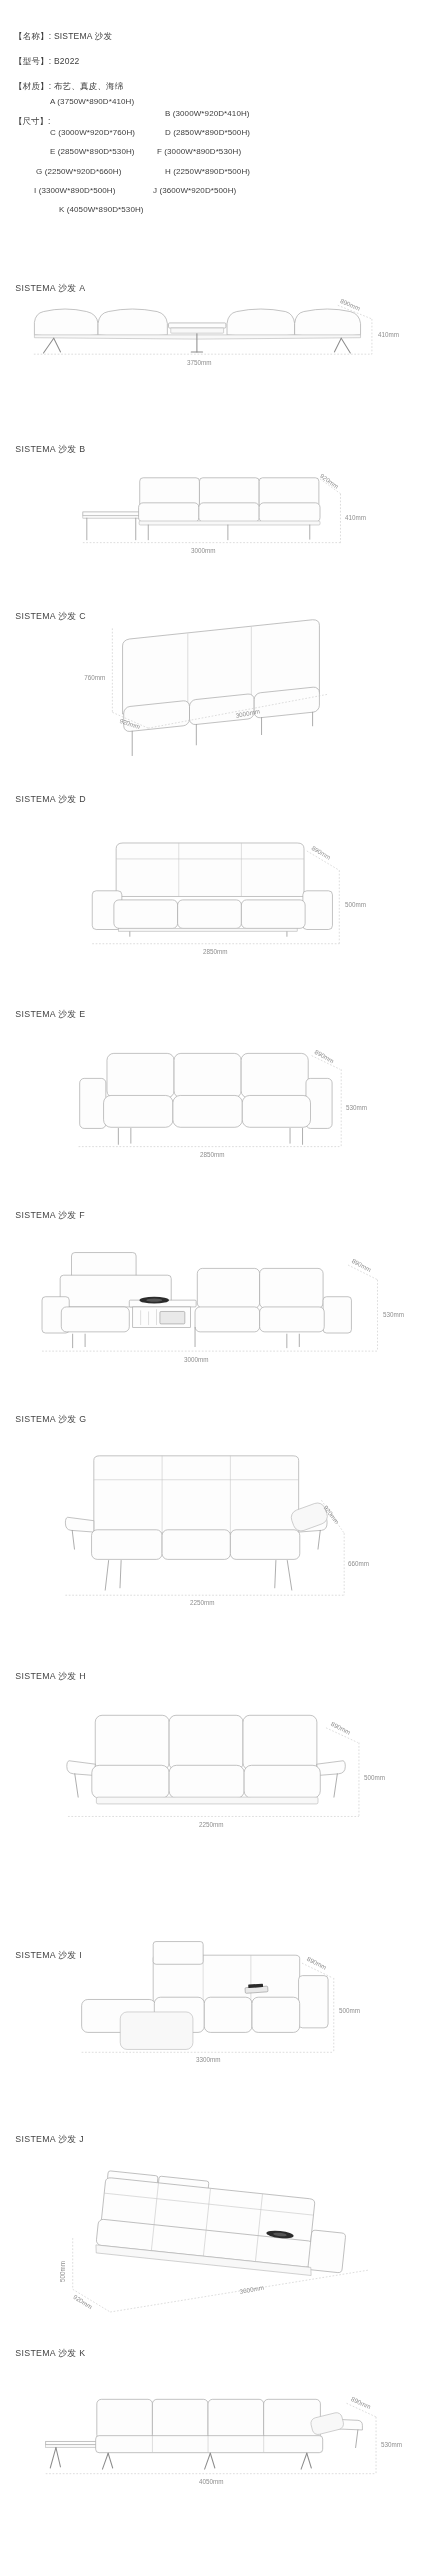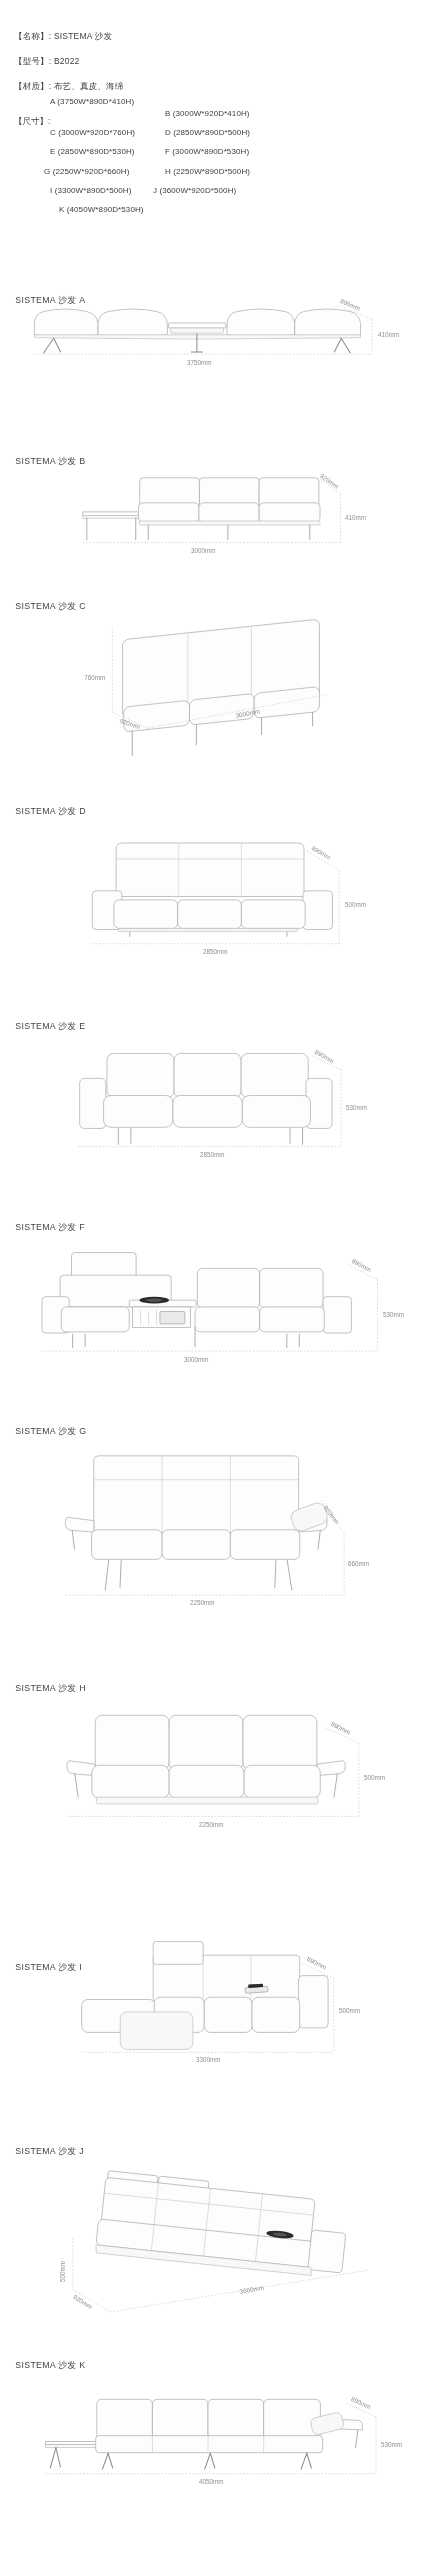--- a/index.html
+++ b/index.html
@@ -1,21 +1,21 @@
 <!DOCTYPE html>
 <html style="font-size:9px"><head>
 <meta charset="utf-8">
 <style>
   html,body{margin:0;padding:0;background:#fff;}
   #page{position:relative;width:426px;height:2576px;background:#ffffff;
         font-family:"Liberation Sans","DejaVu Sans",sans-serif;color:#3d3d3d;overflow:hidden;}
   .hline{position:absolute;left:14px;font-size:8.5px;letter-spacing:0.2px;color:#3c3c3c;white-space:nowrap;}
   .size-label{position:absolute;left:14px;font-size:8.5px;color:#3c3c3c;white-space:nowrap;}
   .size-item{position:absolute;font-size:8px;color:#3c3c3c;white-space:nowrap;letter-spacing:0.1px;}
-  .sec-title{position:absolute;left:15.3px;font-size:8.8px;letter-spacing:0.3px;color:#444;white-space:nowrap;margin-top:12px;}
+  .sec-title{position:absolute;left:15.3px;font-size:8.8px;letter-spacing:0.3px;color:#444;white-space:nowrap;}
   .drawing{position:absolute;}
   .drawing svg{position:absolute;left:0;top:0;overflow:visible;}
   .dim{position:absolute;font-size:6.3px;color:#8f8f8f;white-space:nowrap;transform-origin:0 0;}
   svg .body{fill:#fdfdfd;stroke:#a6a6a6;stroke-width:1.2;}
   svg .soft{fill:#f8f8f8;stroke:#b3b3b3;stroke-width:1;}
   svg .seam{fill:none;stroke:#c6c6c6;stroke-width:1;}
   svg .leg{fill:none;stroke:#8c8c8c;stroke-width:1.8;stroke-linecap:round;}
   svg .thinleg{fill:none;stroke:#999;stroke-width:1.4;stroke-linecap:round;}
   svg .dl{fill:none;stroke:#c2c2c2;stroke-width:1;stroke-dasharray:3 3;}
   svg .dark{fill:#2b2b2b;stroke:none;}
@@ -27,26 +27,26 @@
 <div id="page">
 
   <div class="hline" style="top:31px">【名称】: SISTEMA 沙发</div>
   <div class="hline" style="top:56px">【型号】: B2022</div>
   <div class="hline" style="top:81px">【材质】: 布艺、真皮、海绵</div>
 
   <div class="size-label" style="top:116px">【尺寸】:</div>
   <div class="size-item" style="left:50px;top:97px">A (3750W*890D*410H)</div>
   <div class="size-item" style="left:50px;top:128px">C (3000W*920D*760H)</div>
   <div class="size-item" style="left:50px;top:147px">E (2850W*890D*530H)</div>
-  <div class="size-item" style="left:44px;top:167px">G (2250W*920D*660H)</div>
-  <div class="size-item" style="left:50px;top:186px">I (3300W*890D*500H)</div>
+  <div class="size-item" style="left:36px;top:167px">G (2250W*920D*660H)</div>
+  <div class="size-item" style="left:34px;top:186px">I (3300W*890D*500H)</div>
   <div class="size-item" style="left:59px;top:205px">K (4050W*890D*530H)</div>
   <div class="size-item" style="left:165px;top:109px">B (3000W*920D*410H)</div>
   <div class="size-item" style="left:165px;top:128px">D (2850W*890D*500H)</div>
-  <div class="size-item" style="left:165px;top:147px">F (3000W*890D*530H)</div>
+  <div class="size-item" style="left:157px;top:147px">F (3000W*890D*530H)</div>
   <div class="size-item" style="left:165px;top:167px">H (2250W*890D*500H)</div>
   <div class="size-item" style="left:153px;top:186px">J (3600W*920D*500H)</div>
 
   <div class="sec-title" style="top:283px">SISTEMA 沙发 A</div>
   <div class="drawing" style="left:31px;top:296px;width:375px;height:80px">
     <svg width="375" height="80" viewBox="0 0 660 140">
       <path class="body" d="M6,68 V46 Q8,30 22,27 Q60,18 98,27 Q116,31 118,48 V68 Q60,74 6,68 Z"></path>
       <path class="body" d="M118,68 V48 Q120,30 136,27 Q178,18 222,27 Q238,31 240,48 V68 Q178,74 118,68 Z"></path>
       <path class="body" d="M345,68 V48 Q347,30 362,27 Q404,18 448,27 Q462,31 464,48 V68 Q404,74 345,68 Z"></path>
       <path class="body" d="M464,68 V48 Q466,30 480,27 Q522,18 562,27 Q578,31 580,48 V68 Q522,74 464,68 Z"></path>
@@ -87,21 +87,21 @@
         <path class="thinleg" d="M404,109 V134"></path>
       <path class="dl" d="M422,28 L458,54"></path>
       <path class="dl" d="M458,54 V140"></path>
       <path class="dl" d="M5,140 H458"></path>
     </svg>
     <span class="dim" style="left:243px;top:9px;transform:rotate(36deg)">920mm</span>
     <span class="dim" style="left:265px;top:51px">410mm</span>
     <span class="dim" style="left:111px;top:84px">3000mm</span>
   </div>
 
-  <div class="sec-title" style="top:589px">SISTEMA 沙发 C</div>
+  <div class="sec-title" style="top:611px">SISTEMA 沙发 C</div>
   <div class="drawing" style="left:74px;top:617px;width:273px;height:156px">
     <svg width="273" height="156" viewBox="0 0 480 275">
       <g transform="translate(0,30) skewY(-6)">
         <path class="body" d="M85,30 Q85,20 97,19 L420,19 Q432,20 432,30 V150 H85 Z"></path>
         <path class="seam" d="M200,20 V148"></path>
           <path class="seam" d="M312,20 V148"></path>
         <rect class="body" x="87" y="138" width="116" height="44" rx="11"></rect>
         <rect class="body" x="203" y="138" width="114" height="44" rx="11"></rect>
         <rect class="body" x="317" y="138" width="115" height="44" rx="11"></rect>
         <path class="thinleg" d="M102,182 V225"></path>

